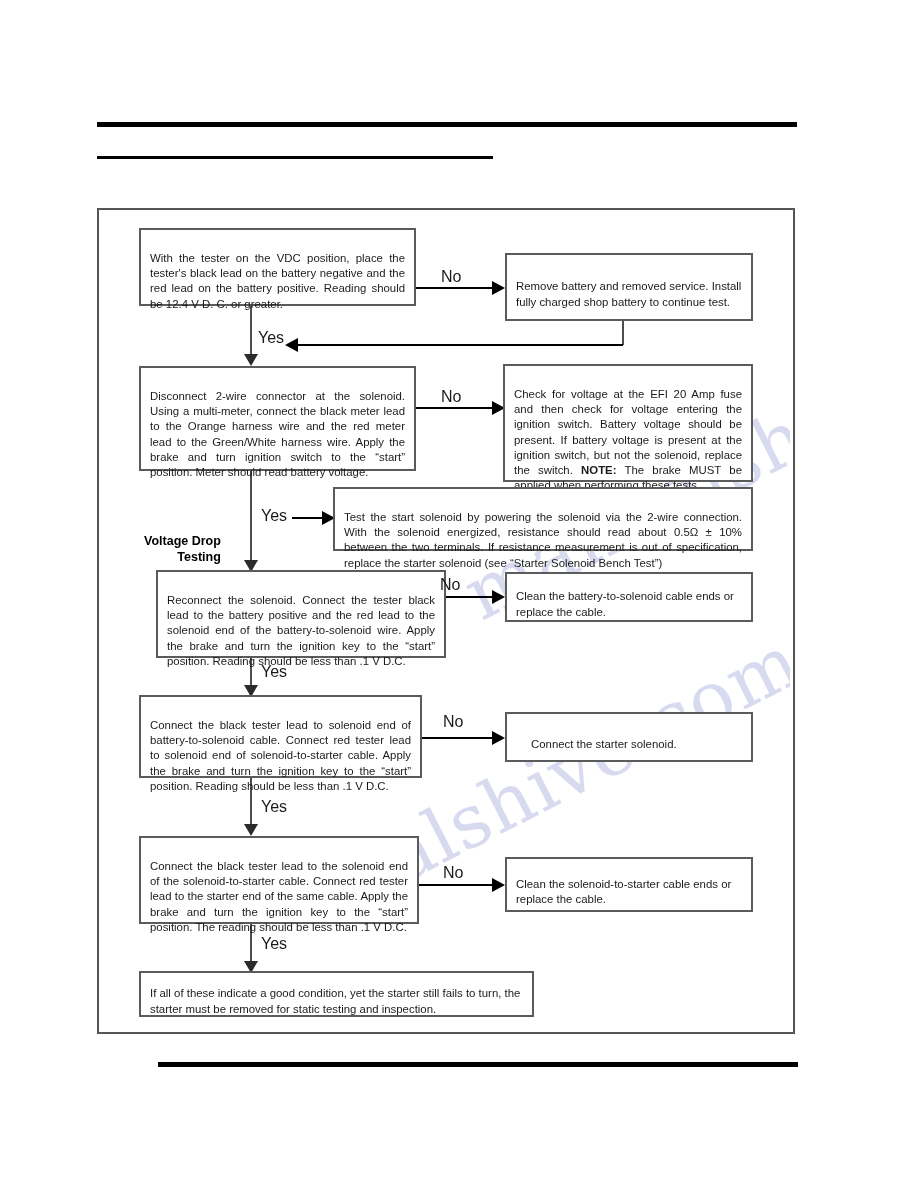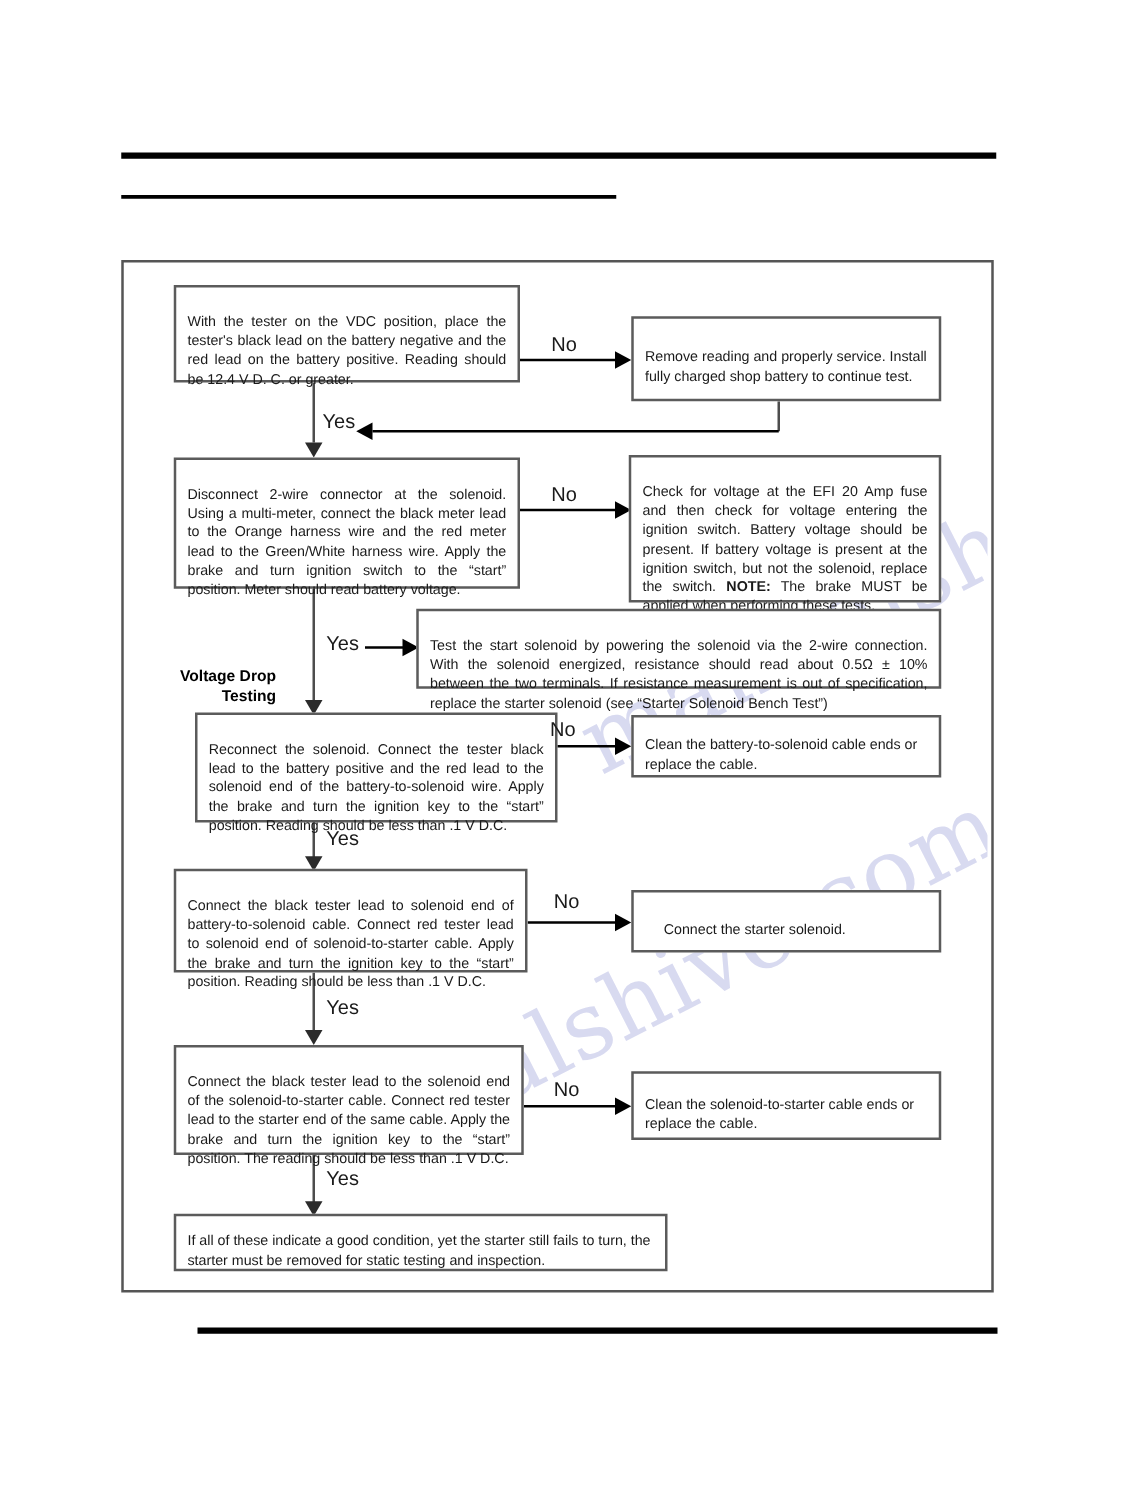--- a/index.html
+++ b/index.html
@@ -169,21 +169,21 @@
 </div>
 
 <div class="chart-frame"></div>
 
 <div class="node" style="left:139px; top:228px; width:277px; height:78px;">With the tester on the VDC position, place the tester's black lead on the battery negative and the red lead on the battery positive. Reading should be 12.4 V D. C. or greater.</div>
 
 <div class="hline dark" style="left:416px; top:287px; width:76px;"></div>
 <div class="arrow-right" style="left:492px; top:281px;"></div>
 <div class="edge-label" style="left:441px; top:268px;">No</div>
 
-<div class="node nojustify" style="left:505px; top:253px; width:248px; height:68px; display:flex; align-items:center;">Remove reading and properly service. Install fully charged shop battery to continue test.</div>
+<div class="node nojustify" style="left:505px; top:253px; width:248px; height:68px; display:flex; align-items:center;">Remove battery and removed service. Install fully charged shop battery to continue test.</div>
 
 <div class="vline" style="left:622px; top:321px; height:24px;"></div>
 <div class="hline dark" style="left:298px; top:344px; width:325px;"></div>
 <div class="arrow-left" style="left:285px; top:338px;"></div>
 
 <div class="vline" style="left:250px; top:306px; height:48px;"></div>
 <div class="arrow-down" style="left:244px; top:354px;"></div>
 <div class="edge-label" style="left:258px; top:329px;">Yes</div>
 
 <div class="node" style="left:139px; top:366px; width:277px; height:105px;">Disconnect 2-wire connector at the solenoid. Using a multi-meter, connect the black meter lead to the Orange harness wire and the red meter lead to the Green/White harness wire. Apply the brake and turn ignition switch to the “start” position. Meter should read battery voltage.</div>

